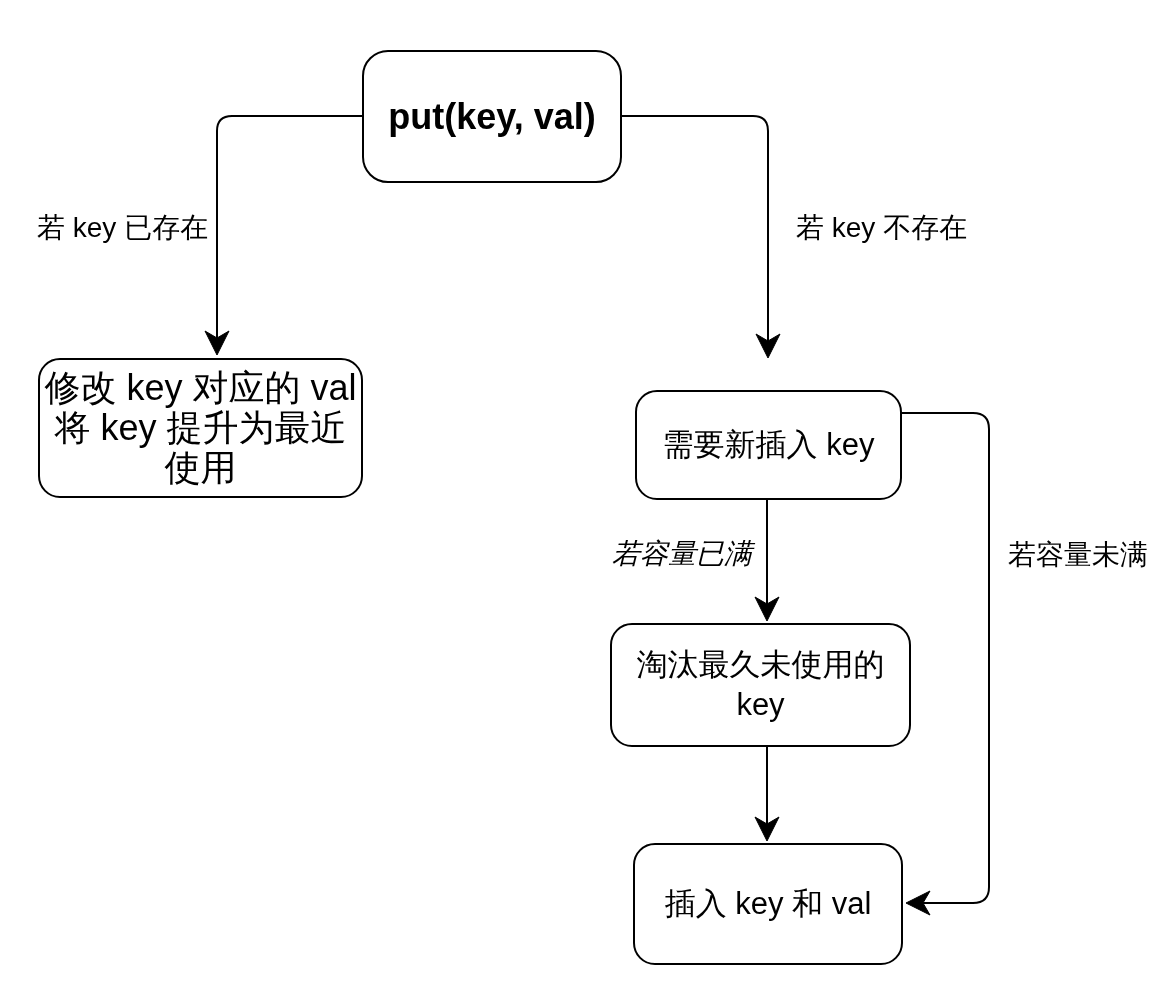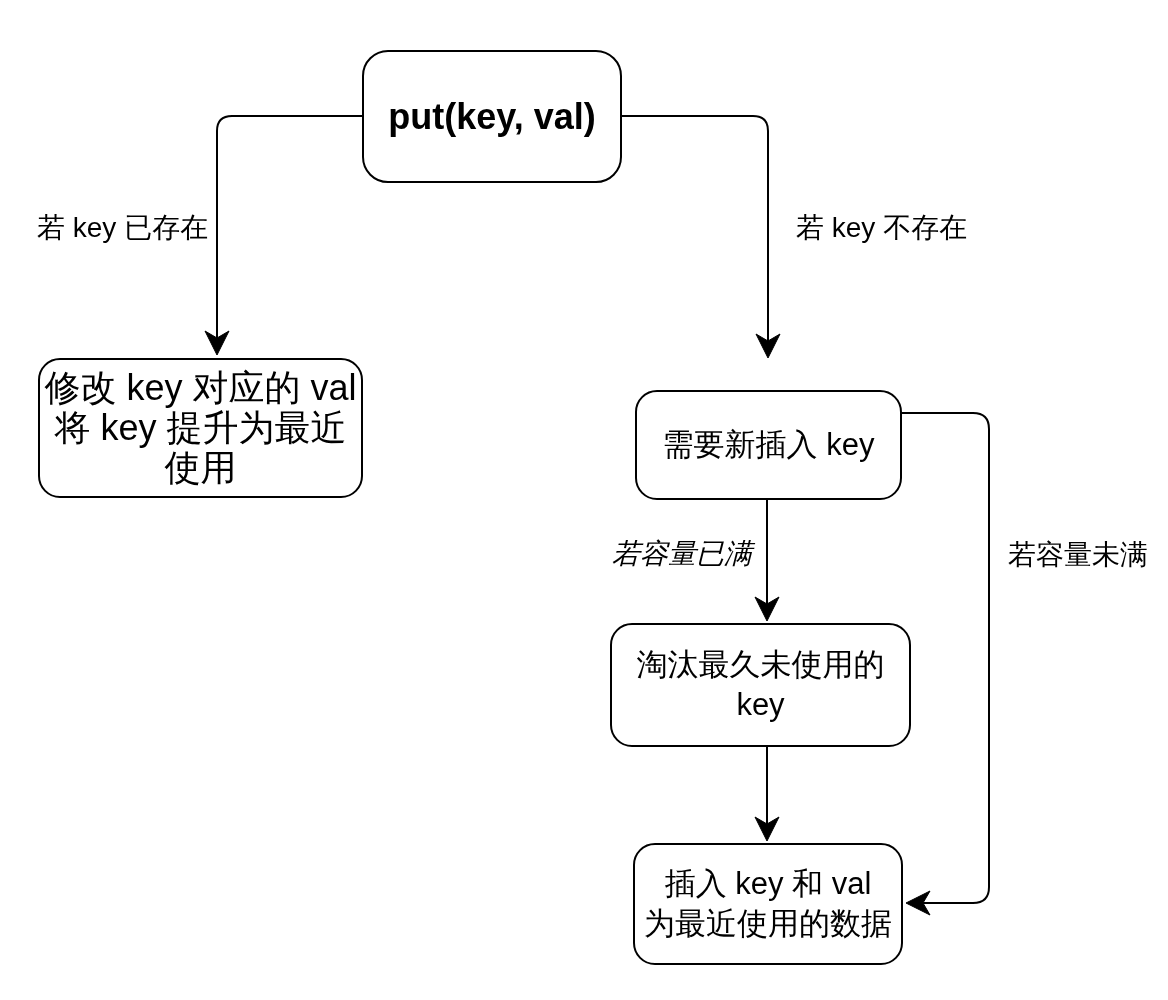--- a/index.html
+++ b/index.html
@@ -108,21 +108,20 @@
   <div class="node round22" style="left:635px; top:358px; width:267px; height:110px;margin-top:32px;">
     <span>需要新插入 key</span>
   </div>
 
   <div class="node round22" style="left:610px; top:623px; width:301px; height:124px;">
     <span>淘汰最久未使用的 key</span>
   </div>
 
   <div class="node round22" style="left:633px; top:843px; width:270px; height:122px;">
     <span>插入 key 和 val</span>
-    <span>为最近使用的数据</span>
   </div>
 
   <div class="edge-label" style="left:37px; top:211px;">若 key 已存在</div>
 
   <div class="edge-label" style="left:796px; top:211px;">若 key 不存在</div>
 
   <div class="edge-label" style="left:612px; top:537px;font-style:italic;">若容量已满</div>
 
   <div class="edge-label" style="left:1008px; top:538px;">若容量未满</div>
 

